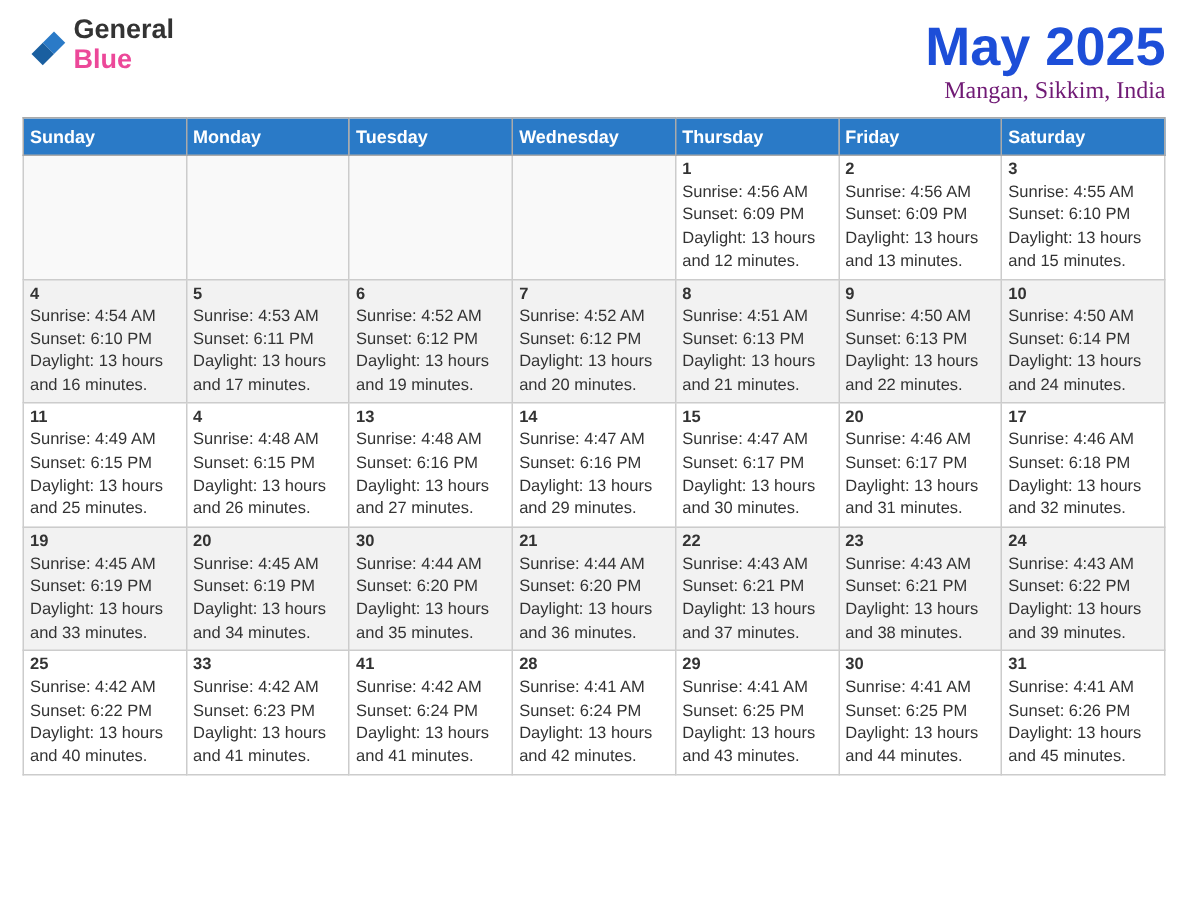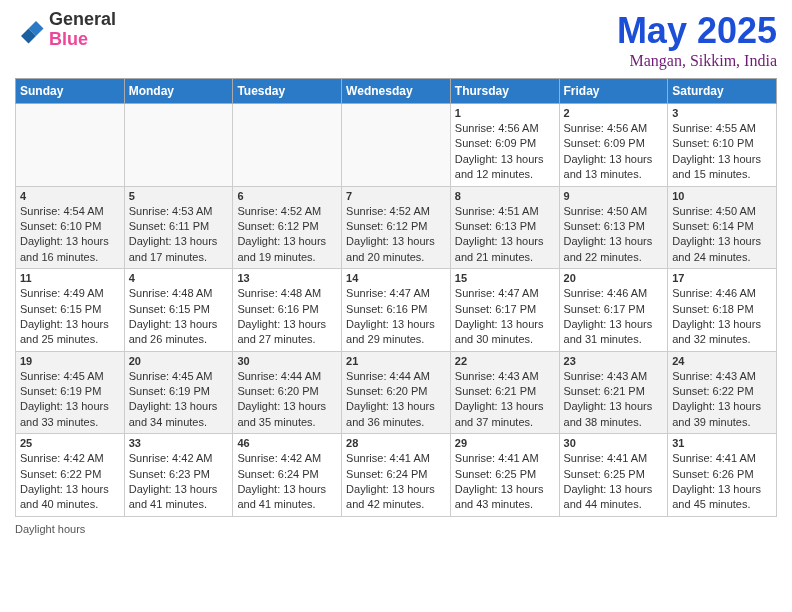--- a/index.html
+++ b/index.html
@@ -320,21 +320,21 @@
 and 40 minutes.</div>
           </td>
           <td>
             <div class="day-number">33</div>
             <div class="day-info" style="white-space: pre-line;">Sunrise: 4:42 AM
 Sunset: 6:23 PM
 Daylight: 13 hours
 and 41 minutes.</div>
           </td>
           <td>
-            <div class="day-number">46</div>
+            <div class="day-number">41</div>
             <div class="day-info" style="white-space: pre-line;">Sunrise: 4:42 AM
 Sunset: 6:24 PM
 Daylight: 13 hours
 and 41 minutes.</div>
           </td>
           <td>
             <div class="day-number">28</div>
             <div class="day-info" style="white-space: pre-line;">Sunrise: 4:41 AM
 Sunset: 6:24 PM
 Daylight: 13 hours
@@ -358,16 +358,13 @@
             <div class="day-number">31</div>
             <div class="day-info" style="white-space: pre-line;">Sunrise: 4:41 AM
 Sunset: 6:26 PM
 Daylight: 13 hours
 and 45 minutes.</div>
           </td>
         </tr>
       </tbody>
   </table>
 
-  <div class="footer">
-    <span>Daylight hours</span>
-  </div>
 </div>
 
 </body></html>

